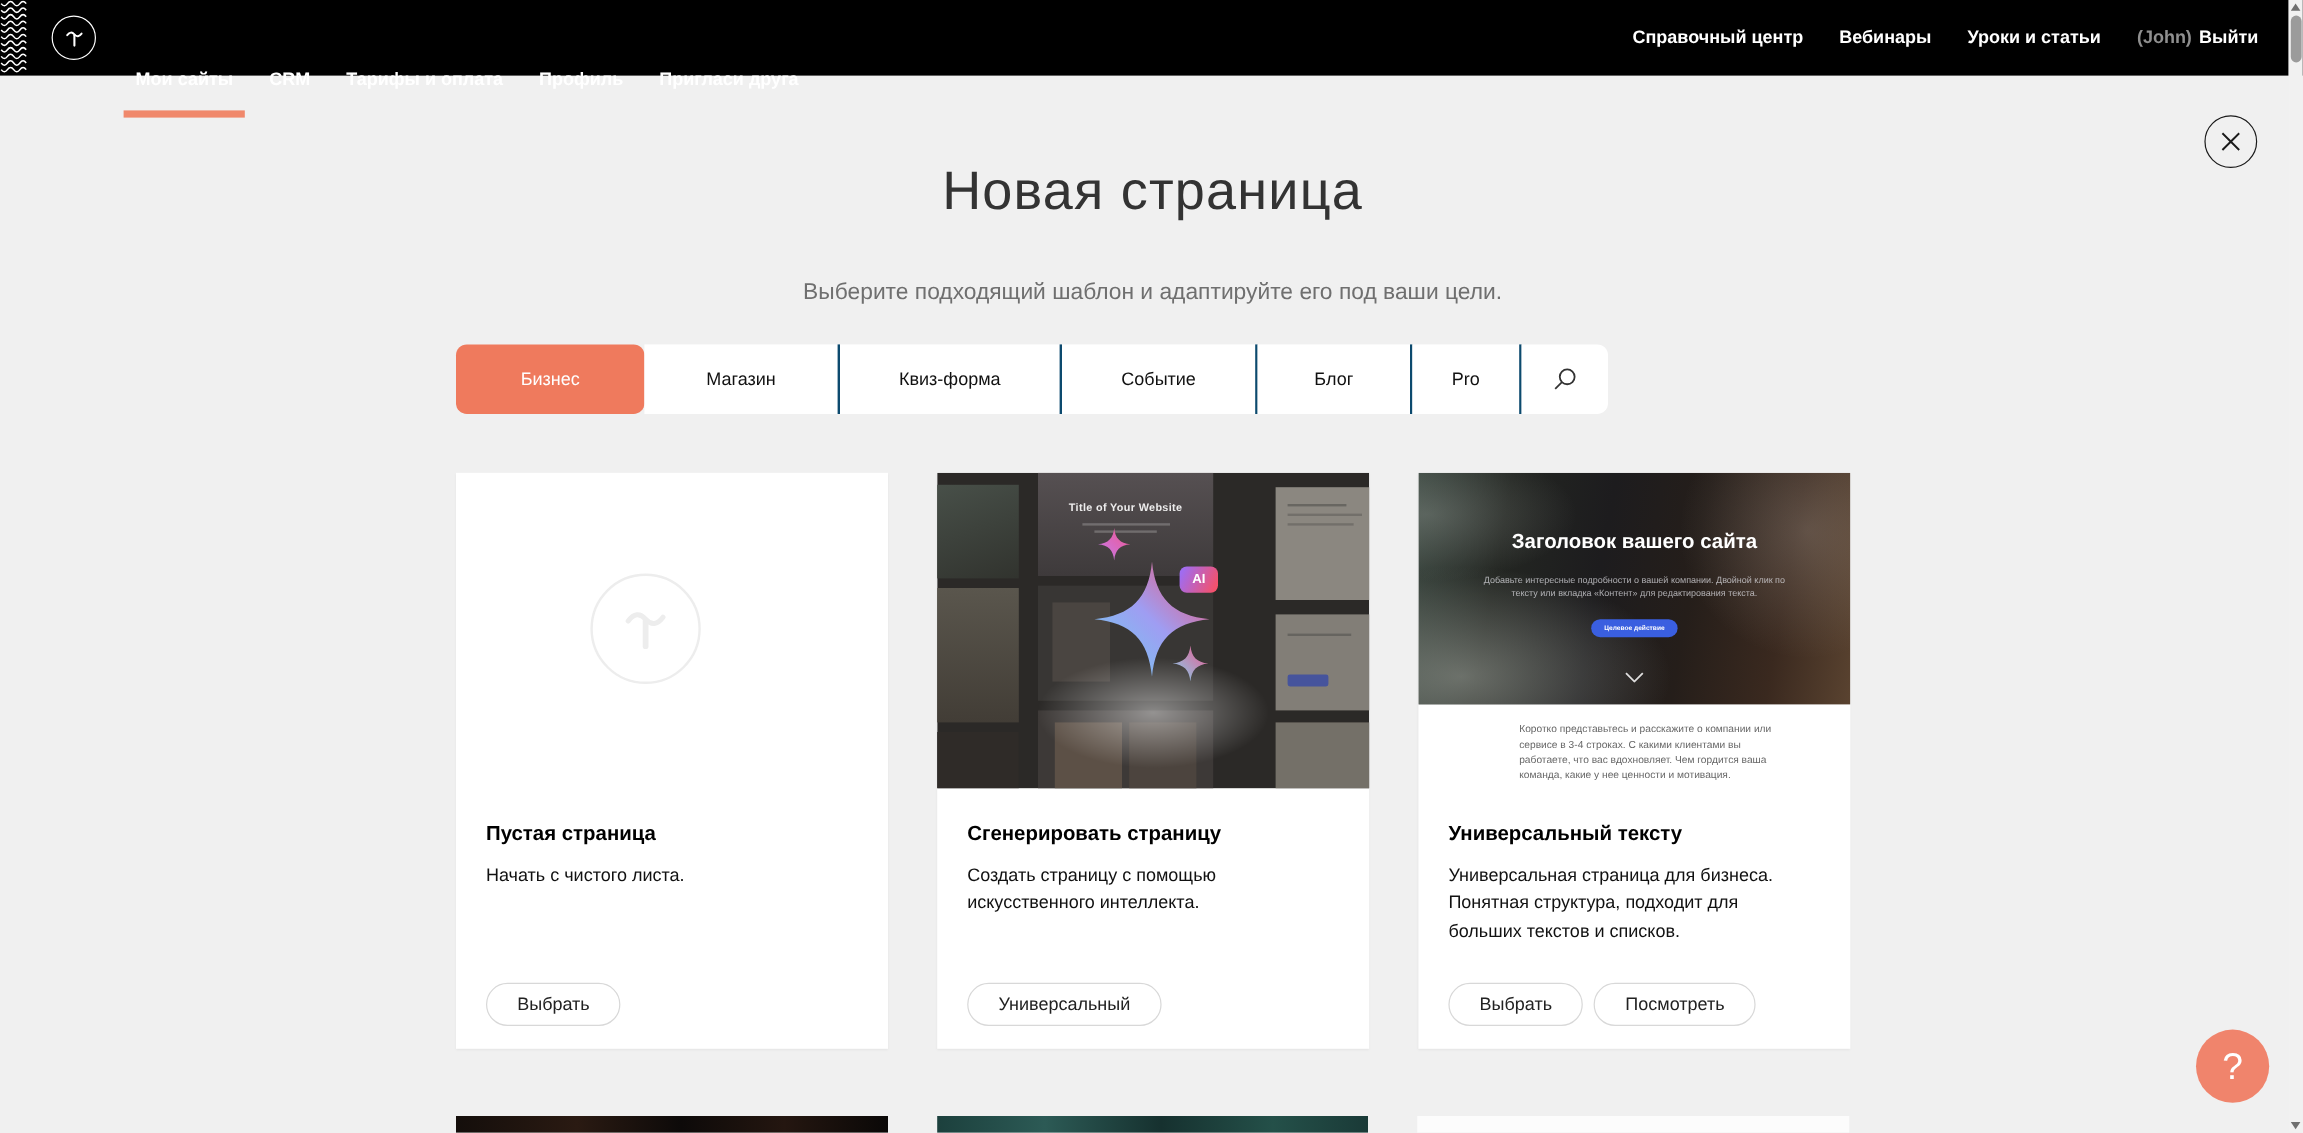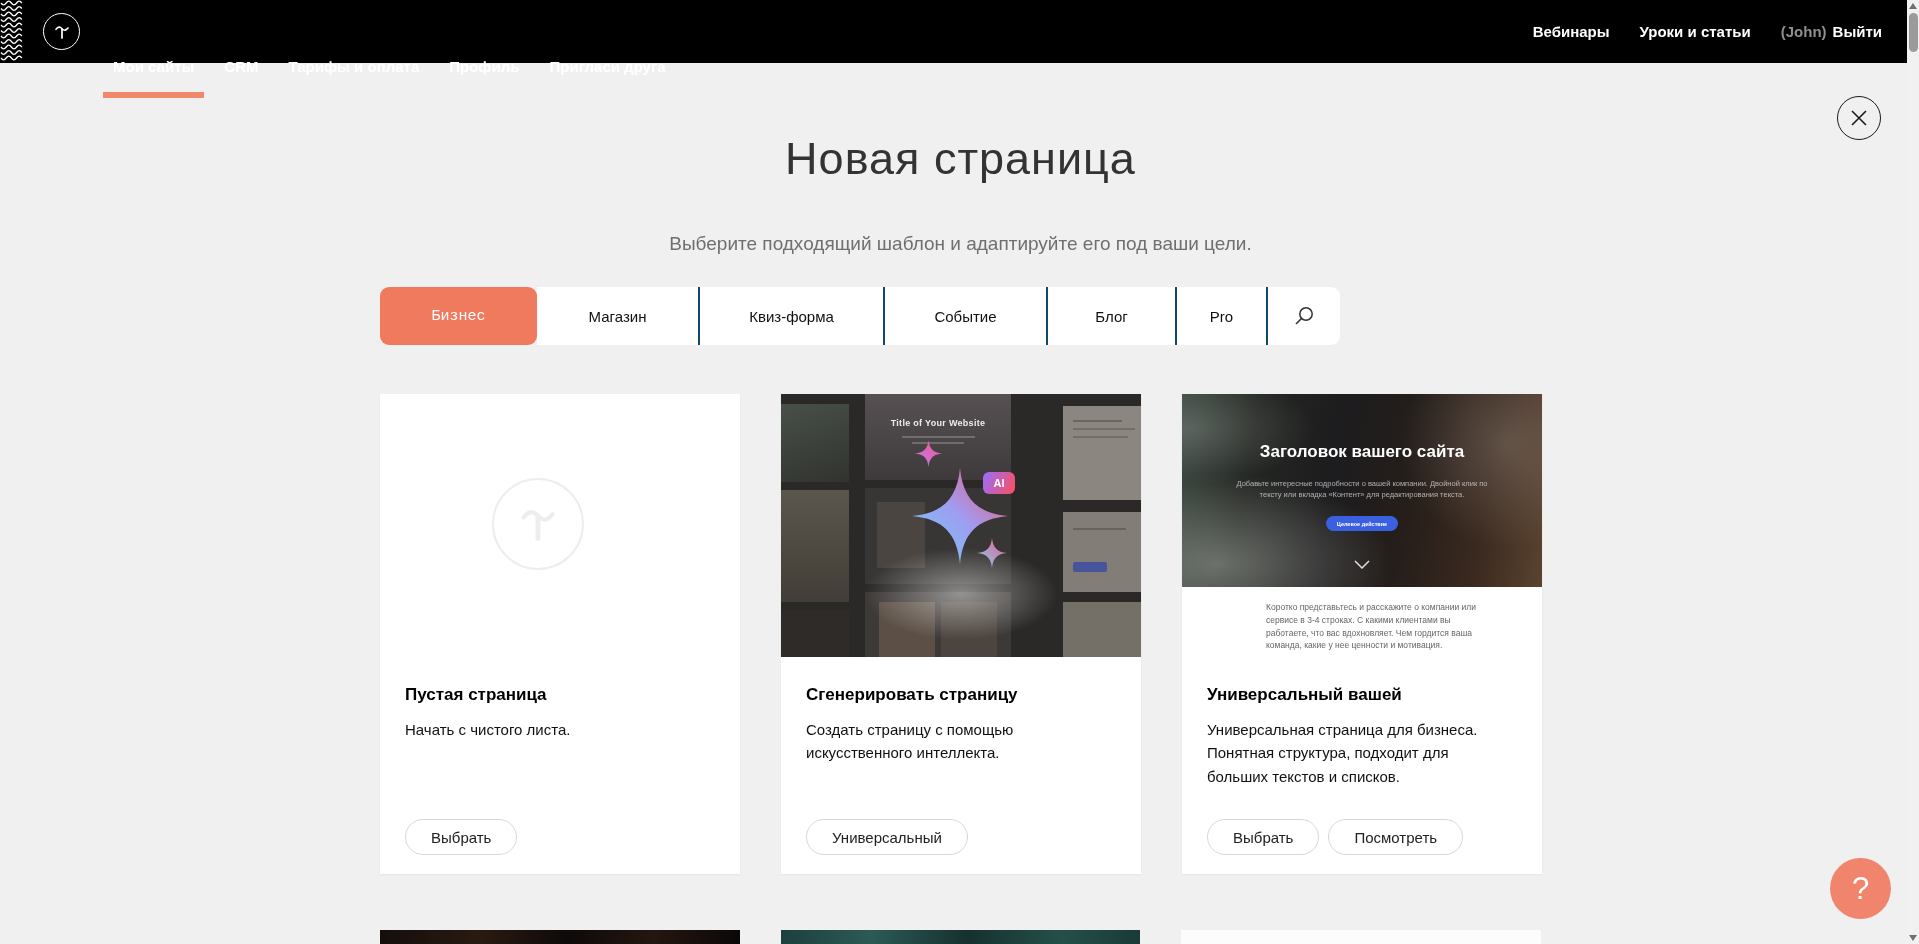--- a/index.html
+++ b/index.html
@@ -26,21 +26,21 @@
   .page-title { position:absolute; left:380px; top:133px; width:1161px; text-align:center;
                 font-size:45px; font-weight:300; letter-spacing:1px; color:#333; }
   .page-subtitle { position:absolute; left:380px; top:233px; width:1161px; text-align:center;
                    font-size:19px; font-weight:400; color:#6f6f6f; }
 
   
   .tabs { position:absolute; left:380px; top:287px; width:1161px; height:58px; display:flex;
           border-radius:9px; }
   .tab { height:58px; background:#fff; display:flex; align-items:center; justify-content:center;
          font-size:15px; color:#111; cursor:pointer; border-right:2px solid #0c4a6e; }
-  .tab:first-child { border-radius:9px 0 0 9px;font-family:Liberation Mono, monospace; }
+  .tab:first-child { border-radius:9px 0 0 9px; }
   .tab:last-child { border-right:none; border-radius:0 9px 9px 0; }
   .tab.active { background:#ef7a5d; color:#fff; border-radius:9px; border-right:none; }
 
   
   .cards { position:absolute; left:380px; top:394px; width:1161px; display:flex; gap:41px; }
   .card { width:360px; height:480px; background:#fff; position:relative;
           box-shadow:0 1px 2px rgba(0,0,0,0.05); }
   .card-preview { position:relative; width:360px; height:263px; overflow:hidden; }
   .card-body { padding:28px 25px 0 25px; }
   .card-title { font-size:17px; font-weight:700; color:#000; }
@@ -134,20 +134,23 @@
       </div>
     <div class="nav-item">
         <span>Профиль</span>
       </div>
     <div class="nav-item">
         <span>Пригласи друга</span>
       </div>
   </nav>
   <nav class="nav-right">
     <div class="nav-item">
+        <span>Справочный центр</span>
+      </div>
+    <div class="nav-item">
         <span>Вебинары</span>
       </div>
     <div class="nav-item">
         <span>Уроки и статьи</span>
       </div>
     <div class="nav-item">
       <span class="user-name">(John)</span>
       <span>Выйти</span>
     </div>
   </nav>
@@ -278,21 +281,21 @@
           <div class="hero-title">Заголовок вашего сайта</div>
           <div class="hero-text">Добавьте интересные подробности о вашей компании. Двойной клик по тексту или вкладка «Контент» для редактирования текста.</div>
           <div class="hero-btn">Целевое действие</div>
           <svg class="hero-chevron" width="16" height="9" viewBox="0 0 16 9">
             <path d="M1 1 L8 8 L15 1" fill="none" stroke="rgba(255,255,255,0.85)" stroke-width="1.5"></path>
           </svg>
         </div>
         <div class="preview-body-text">Коротко представьтесь и расскажите о компании или сервисе в 3-4 строках. С какими клиентами вы работаете, что вас вдохновляет. Чем гордится ваша команда, какие у нее ценности и мотивация.</div>
       </div>
       <div class="card-body">
-        <div class="card-title">Универсальный вашей</div>
+        <div class="card-title">Универсальный тексту</div>
         <div class="card-desc">Универсальная страница для бизнеса. Понятная структура, подходит для больших текстов и списков.</div>
       </div>
       <div class="card-buttons">
         <button class="pill-btn">Выбрать</button>
         <button class="pill-btn">Посмотреть</button>
       </div>
     </div>
   </div>
 
   <div class="row2">

